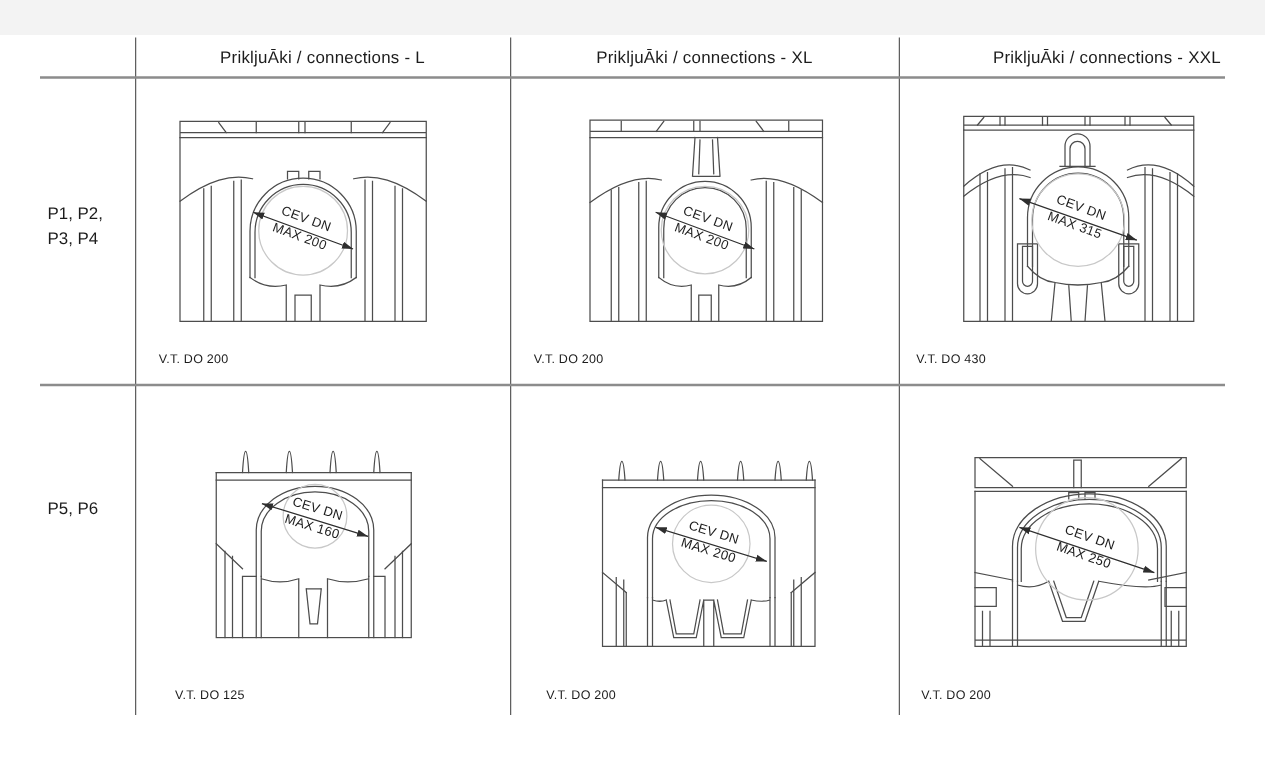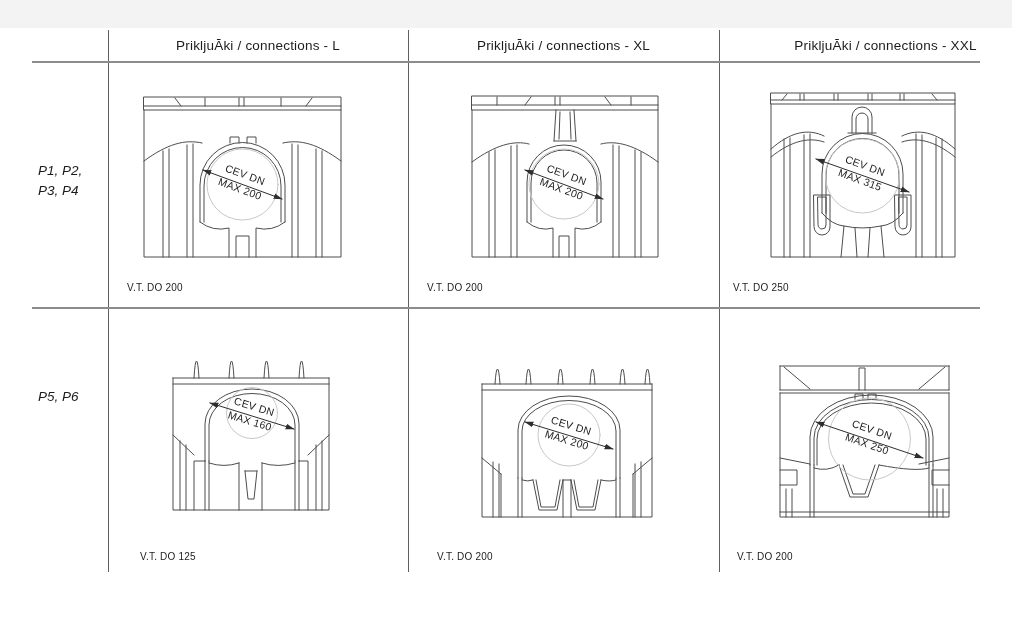--- a/index.html
+++ b/index.html
@@ -6,22 +6,22 @@
   .page{position:relative;width:1012px;height:622px;background:#ffffff;overflow:hidden;
         font-family:"Liberation Sans",sans-serif;color:#1c1c1c;}
   .strip{position:absolute;left:0;top:0;width:1012px;height:28px;background:#f3f3f3;}
   .vline{position:absolute;top:30px;height:542px;width:1px;background:#5f5f5f;}
   .v1{left:108px}.v2{left:408px}.v3{left:719px}
   .hline{position:absolute;left:32px;width:948px;height:2px;background:#8c8c8c;}
   .h1{top:61px}.h2{top:307px}
   .colhead{position:absolute;top:32px;height:26px;display:flex;align-items:center;justify-content:center;
            font-size:13.5px;letter-spacing:.2px;white-space:nowrap;}
   .ch1{left:108px;width:300px}.ch2{left:408px;width:311px}.ch3{left:739px;width:293px}
-  .rowlabel{position:absolute;left:38px;font-size:13.5px;line-height:1.45;font-style:italic;}
-  .rl1{top:161px}.rl2{top:387px}
+  .rowlabel{position:absolute;left:38px;font-size:13.5px;line-height:1.45;}
+  .rl1{top:161px}.rl2{top:397px}
   .caption{position:absolute;font-size:10px;letter-spacing:.2px;white-space:nowrap;}
   .cap-r1{top:282px}.cap-r2{top:551px}
   .cap-r1l{left:127px}.cap-r1xl{left:427px}.cap-r1xxl{left:733px}
   .cap-r2l{left:140px}.cap-r2xl{left:437px}.cap-r2xxl{left:737px}
   .draw{position:absolute;}
   .d-r1l{left:143px;top:95px}.d-r1xl{left:471px;top:94px}.d-r1xxl{left:770px;top:91px}
   .d-r2l{left:172px;top:359px}.d-r2xl{left:481px;top:368px}.d-r2xxl{left:772px;top:365px}
   .draw path,.draw line,.draw circle{fill:none;stroke:#4d4d4d;stroke-width:1;stroke-linecap:square;}
   .draw .pipe{stroke:#c8c8c8;}
   .draw .dim{stroke:#2e2e2e;}
@@ -134,21 +134,21 @@
       <circle class="pipe" cx="92.5" cy="85" r="37"></circle>
     </g>
     <g>
       <line class="dim" x1="46" y1="68" x2="139" y2="101" marker-start="url(#arr)" marker-end="url(#arr)"></line>
       <g transform="translate(92.5,82) rotate(20)">
         <text y="-4" text-anchor="middle">CEV DN</text>
         <text y="11" text-anchor="middle">MAX 315</text>
       </g>
     </g>
   </svg>
-  <div class="caption cap-r1 cap-r1xxl">V.T. DO 250</div>
+  <div class="caption cap-r1 cap-r1xxl">V.T. DO 430</div>
 
   <svg class="draw d-r2l" width="158" height="152" viewBox="0 0 158 152">
     <g>
       <path d="M22,19 Q23,2 24.5,2 Q26,2 27,19 M57,19 Q58,2 59.5,2 Q61,2 62,19 M92,19 Q93,2 94.5,2 Q96,2 97,19 M127,19 Q128,2 129.5,2 Q131,2 132,19"></path>
       <path d="M1,19 H157 M1,25 H157"></path>
     </g>
     <g>
       <path d="M1,19 V151 H157 V19"></path>
       <path d="M1,76 L22,96 M157,76 L136,96"></path>
       <path d="M8,82 V151 M14,86 V151 M144,86 V151 M150,82 V151"></path>

